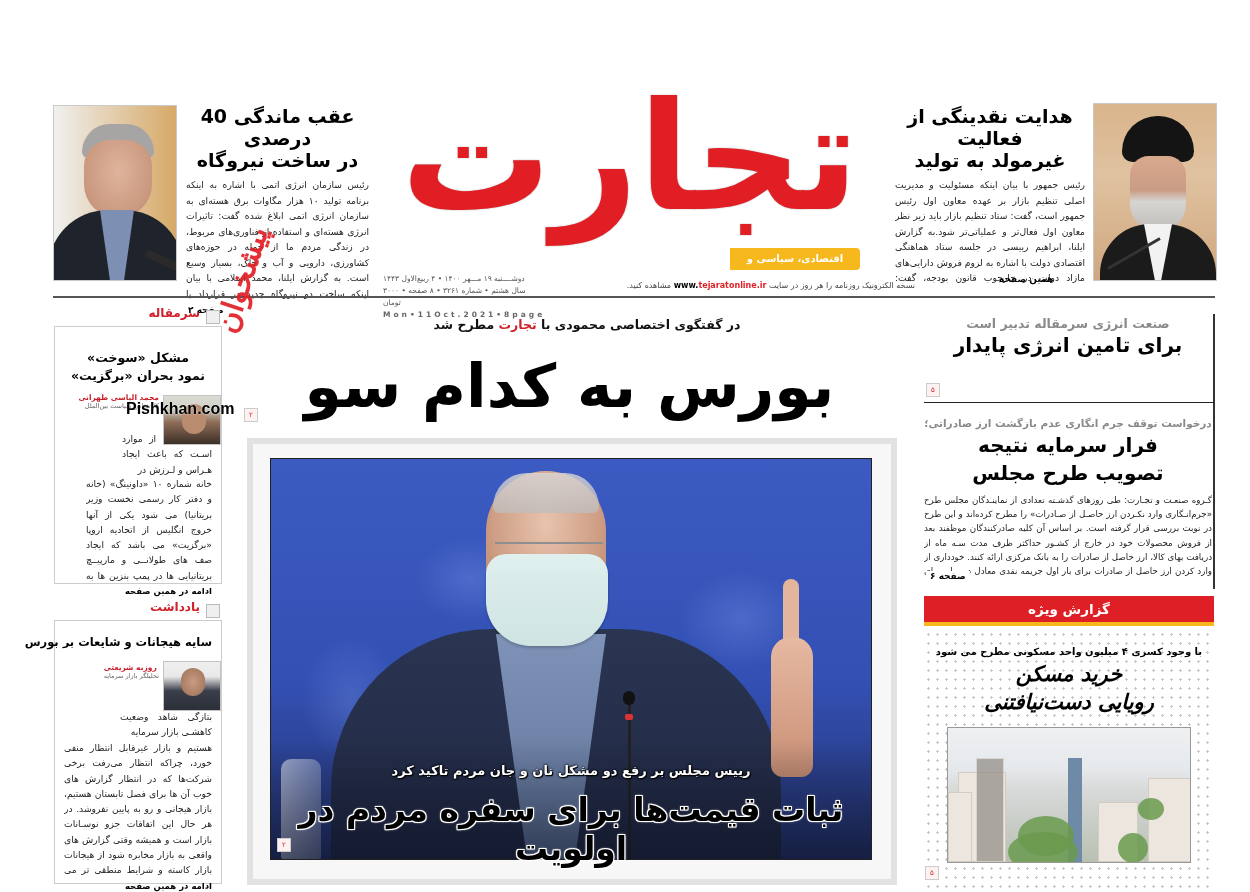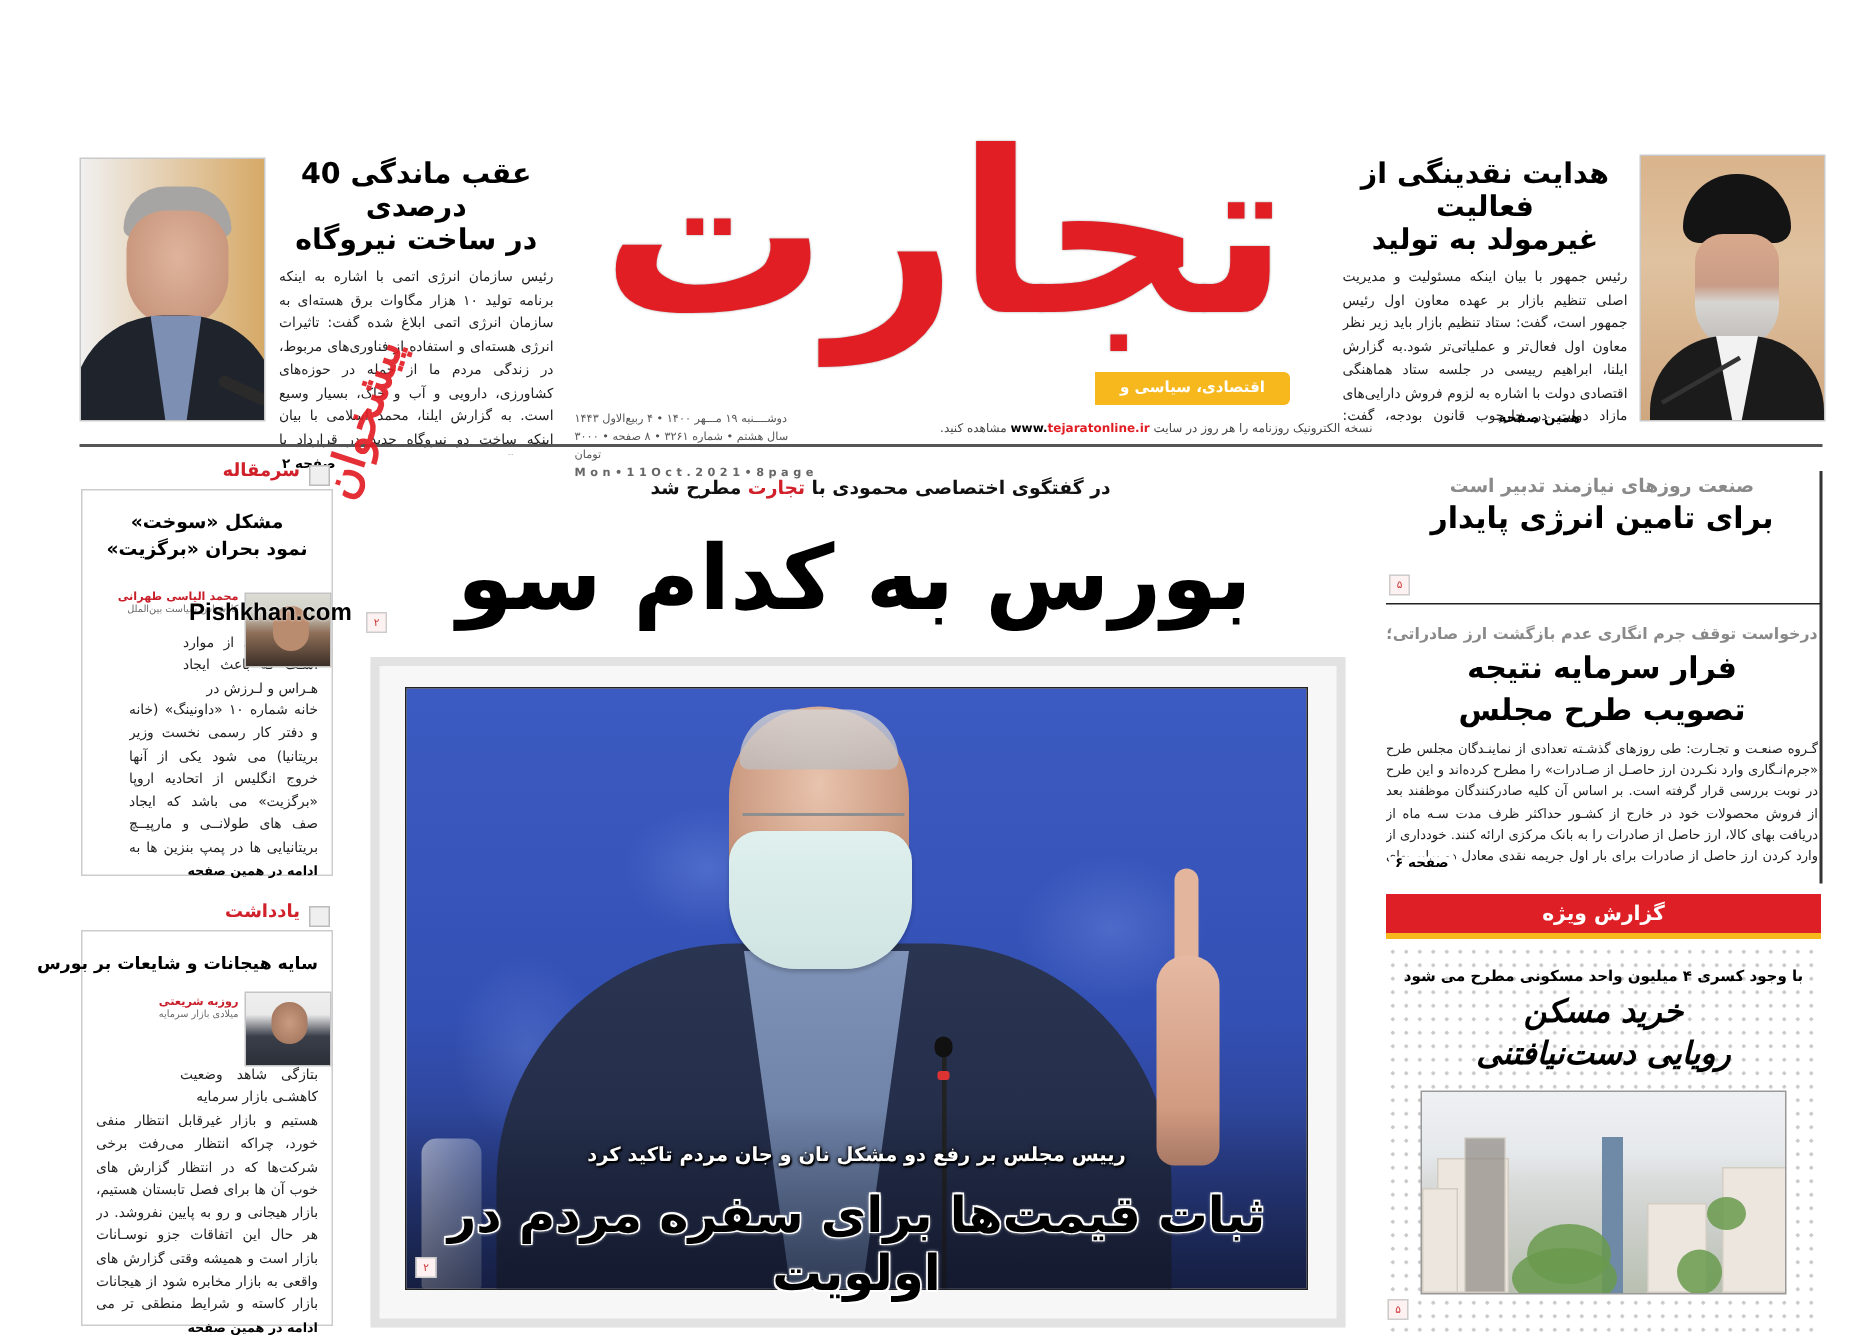--- a/index.html
+++ b/index.html
@@ -140,21 +140,21 @@
   </div>
 </div>
 
 <div class="rule" style="left:53px; top:296px; width:1162px;"></div>
 
 <div>
 
   <div class="col-sq" style="left:206px; top:310px;"></div>
   <div class="col-label" style="right:1050px; top:306px;">سرمقاله</div>
   <div class="col-box" style="left:54px; top:326px; width:168px; height:258px;">
-    <div class="box-title" style="margin-top:4px;">مشکل «سوخت»</div>
+    <div class="box-title" style="margin-top:14px;">مشکل «سوخت»</div>
     <div class="box-title">نمود بحران «برگزیت»</div>
     <div class="author-photo" style="left:108px; top:68px; background: linear-gradient(180deg,#dcdcd4 0%,#cfd0c6 25%,#8d6d57 55%,#3c2f27 100%);">
       <div class="abs" style="left:18px; top:8px; width:24px; height:30px; border-radius:12px; background:#b98b6f;"></div>
     </div>
     <div class="abs" style="right:62px; top:66px;">
       <div class="author-name">محمد الیاسی طهرانی</div>
       <div class="author-role">کارشناس سیاست بین‌الملل</div>
     </div>
     <div class="box-body" style="margin-top:46px; margin-right:0; width:90px; height:45px; overflow:hidden;">تعـداد اندکی از موارد اسـت که باعث ایجاد هـراس و لـرزش در</div>
     <div class="box-body" style="height:107px; overflow:hidden;margin-left:22px;">خانه شماره ۱۰ «داونینگ» (خانه و دفتر کار رسمی نخست وزیر بریتانیا) می شود یکی از آنها خروج انگلیس از اتحادیه اروپا «برگزیت» می باشد که ایجاد صف های طولانــی و مارپیــچ بریتانیایی ها در پمپ بنزین ها به مانند سال ۱۹۷۴ میلادی...</div>
@@ -163,21 +163,21 @@
 
   <div class="col-sq" style="left:206px; top:604px;"></div>
   <div class="col-label" style="right:1050px; top:600px;">یادداشت</div>
   <div class="col-box" style="left:54px; top:620px; width:168px; height:264px;">
     <div class="box-title" style="font-size:11.5px; white-space:nowrap; margin-top:4px;">سایه هیجانات و شایعات بر بورس</div>
     <div class="author-photo" style="left:108px; top:40px; background: linear-gradient(180deg,#efefef 0%,#e9e9e9 30%,#3b3f4a 60%,#2b2f38 100%);">
       <div class="abs" style="left:17px; top:6px; width:24px; height:28px; border-radius:12px; background: radial-gradient(#c99c80,#9b6f57);"></div>
     </div>
     <div class="abs" style="right:62px; top:42px; text-align:left;">
       <div class="author-name">روزبه شریعتی</div>
-      <div class="author-role">میلادی بازار سرمایه</div>
+      <div class="author-role">تحلیلگر بازار سرمایه</div>
     </div>
     <div class="box-body" style="margin-top:58px; width:92px; height:31px; overflow:hidden;">بتازگی شاهد وضعیت کاهشـی بازار سرمایه</div>
     <div class="box-body" style="height:138px; overflow:hidden;">هستیم و بازار غیرقابل انتظار منفی خورد، چراکه انتظار می‌رفت برخی شرکت‌ها که در انتظار گزارش های خوب آن ها برای فصل تابستان هستیم، بازار هیجانی و رو به پایین نفروشد. در هر حال این اتفاقات جزو نوسـانات بازار است و همیشه وقتی گزارش های واقعی به بازار مخابره شود از هیجانات بازار کاسته و شرایط منطقی تر می شود...</div>
     <div class="box-more">ادامه در همین صفحه</div>
   </div>
 </div>
 
 <div class="watermark">
   <div class="wm-fa">پیشخوان</div>
   <div class="wm-en">Pishkhan.com</div>
@@ -207,21 +207,21 @@
   <div class="p-bottle"></div>
   <div class="abs" style="left:0; bottom:0; width:100%; height:120px; background: linear-gradient(180deg, transparent, rgba(10,14,30,.55));"></div>
 </div>
 <div class="photo-kicker">رییس مجلس بر رفع دو مشکل نان و جان مردم تاکید کرد</div>
 <div class="photo-headline">ثبات قیمت‌ها برای سفره مردم در اولویت</div>
 <div class="page-ref" style="left:277px; top:838px;">۲</div>
 
 <div class="vrule" style="left:1213px; top:314px; height:275px;"></div>
 
 <div class="abs" style="left:924px; top:316px; width:288px;">
-  <div class="r-kicker-gray">صنعت روزهای نیازمند تدبیر است</div>
+  <div class="r-kicker-gray">صنعت انرژی سرمقاله تدبیر است</div>
   <div class="r-title">برای تامین انرژی پایدار</div>
 </div>
 <div class="page-ref" style="left:926px; top:383px;">۵</div>
 <div class="rule" style="left:924px; top:402px; width:290px; height:1px; background:#222;"></div>
 
 <div class="abs" style="left:924px; top:417px; width:288px;">
   <div class="r-kicker-gray" style="font-size:10.5px;">درخواست توقف جرم انگاری عدم بازگشت ارز صادراتی؛</div>
   <div class="r-title" style="margin-top:2px;">فرار سرمایه نتیجه</div>
   <div class="r-title">تصویب طرح مجلس</div>
   <div class="r-body" style="margin-top:6px; height:86px; overflow:hidden;">گـروه صنعـت و تجـارت: طی روزهای گذشـته تعدادی از نماینـدگان مجلس طرح «جرم‌انـگاری وارد نکـردن ارز حاصـل از صـادرات» را مطرح کرده‌اند و این طرح در نوبت بررسی قرار گرفته است. بر اساس آن کلیه صادرکنندگان موظفند بعد از فروش محصولات خود در خارج از کشـور حداکثر ظرف مدت سـه ماه از دریافت بهای کالا، ارز حاصل از صادرات را به بانک مرکزی ارائه کنند. خودداری از وارد کردن ارز حاصل از صادرات برای بار اول جریمه نقدی معادل دو برابر بهای کالاهای ...</div>

